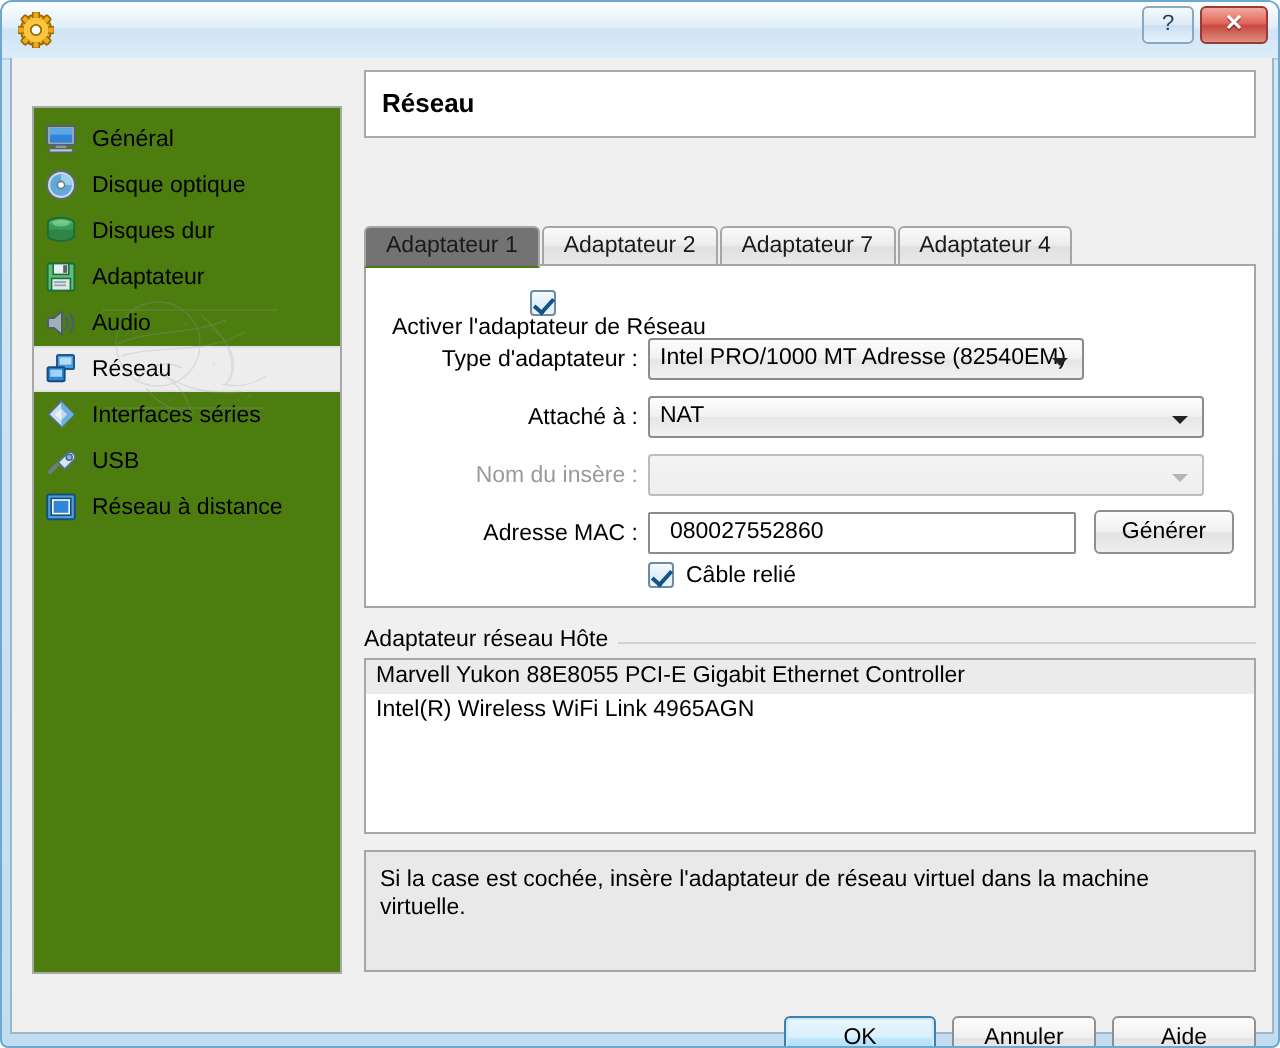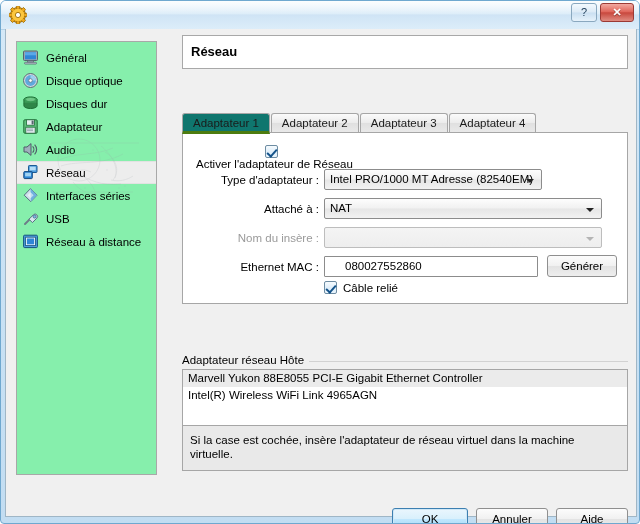--- a/index.html
+++ b/index.html
@@ -92,25 +92,25 @@
     height: 488px;
     box-sizing: border-box;
     background: #f0f0f0;
     border: 1px solid #9fb6c6;
     border-top: none;
   }
 
   
   #sidebar {
     position: absolute;
-    left: 10px; top: 12px;
-    width: 141px;
+    left: 10px; top: 24px;
+    width: 155px;
     height: 434px;
     box-sizing: border-box;
-    background: #86efac;
+    background: #4d7c0f;
     border: 1px solid #a8a8a8;
     overflow: hidden;
   }
   .side-item {
     position: relative;
     height: 23px;
     display: flex;
     align-items: center;
     padding-left: 5px;
     cursor: default;
@@ -174,22 +174,22 @@
     border-bottom: none;
     border-radius: 3px 3px 0 0;
     background: linear-gradient(to bottom, #fbfbfb 0%, #ececec 45%, #e0e0e0 50%, #eaeaea 100%);
     color: #1a1a1a;
     cursor: default;
     margin-right: 1px;
     position: relative;
   }
   .tab.active {
     height: 21px;
-    background: #0f766e;
-    border-bottom: 3px solid #4d7c0f;
+    background: #737373;
+    border-bottom: 1px solid #4d7c0f;
     z-index: 3;
     margin-bottom: -1px;
   }
 
   #tabpanel {
     position: absolute;
     left: 176px; top: 103px;
     width: 446px; height: 172px;
     box-sizing: border-box;
     background: #ffffff;
@@ -263,21 +263,21 @@
 
   .textbox {
     position: absolute;
     box-sizing: border-box;
     height: 21px;
     border: 1px solid #8c8c8c;
     border-radius: 1px;
     background: #ffffff;
     font-size: 11.5px;
     line-height: 19px;
-    padding-left: 20px;
+    padding-left: 10px;
     color: #000;
   }
 
   .pushbtn {
     position: absolute;
     box-sizing: border-box;
     height: 22px;
     border: 1px solid #8f8f8f;
     border-radius: 3px;
     background: linear-gradient(to bottom, #fcfcfc 0%, #f1f1f1 48%, #e3e3e3 52%, #eeeeee 100%);
@@ -291,21 +291,21 @@
   .pushbtn.default {
     border: 1px solid #3c7fb1;
     box-shadow: inset 0 0 0 1px #cfe8f7;
     background: linear-gradient(to bottom, #eaf6fd 0%, #d9f0fc 48%, #bee6fd 52%, #a7d9f5 100%);
   }
 
   
   #group-host {
     position: absolute;
     left: 176px; top: 285px;
-    width: 446px; height: 103px; margin-top: 40px;
+    width: 446px; height: 103px;
   }
   #group-legend {
     position: absolute;
     left: 0; top: 0;
     font-size: 11.5px;
     background: #f0f0f0;
     padding-right: 5px;
     z-index: 2;
   }
   #group-line {
@@ -331,21 +331,21 @@
     color: #000;
     cursor: default;
     white-space: nowrap;
   }
   .host-item.alt { background: #ebebeb; }
 
   
   #info-box {
     position: absolute;
     left: 176px; top: 396px;
-    width: 446px; height: 46px;
+    width: 446px; height: 61px;
     box-sizing: border-box;
     background: #e9e9e9;
     border: 1px solid #a6a6a6;
   }
   #info-text {
     position: absolute;
     left: 7px; top: 7px;
     right: 7px;
     font-size: 11.5px;
     color: #000;
@@ -531,21 +531,21 @@
       </div>
     </div>
 
     <div id="header-box">
       <div id="header-title">Réseau</div>
     </div>
 
     <div id="tabstrip">
       <div class="tab active">Adaptateur 1</div>
       <div class="tab">Adaptateur 2</div>
-      <div class="tab">Adaptateur 3</div>
+      <div class="tab">Adaptateur 7</div>
       <div class="tab">Adaptateur 4</div>
     </div>
 
     <div id="tabpanel">
 
       <div class="chk-row" style="left:13px; top:12px;flex-direction:column;">
         <span class="cb checked"></span>
         <span class="chk-label">Activer l'adaptateur de Réseau</span>
       </div>
 
@@ -560,21 +560,21 @@
         <span>NAT</span>
         <span class="arrow"></span>
       </div>
 
       <div class="field-label disabled" style="left:30px; top:99px; width:106px;">Nom du insère :</div>
       <div class="combo disabled" style="left:141px; top:94px; width:278px;">
         <span></span>
         <span class="arrow"></span>
       </div>
 
-      <div class="field-label" style="left:30px; top:128px; width:106px;">Ethernet MAC :</div>
+      <div class="field-label" style="left:30px; top:128px; width:106px;">Adresse MAC :</div>
       <div class="textbox" style="left:141px; top:123px; width:214px;">080027552860</div>
       <div class="pushbtn" style="left:364px; top:122px; width:70px;">Générer</div>
 
       <div class="chk-row" style="left:141px; top:148px;">
         <span class="cb checked"></span>
         <span class="chk-label">Câble relié</span>
       </div>
     </div>
 
     <div id="group-host">

